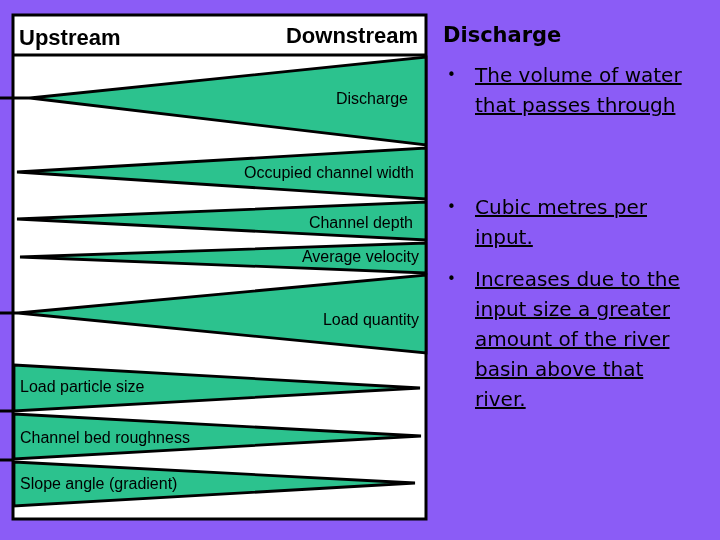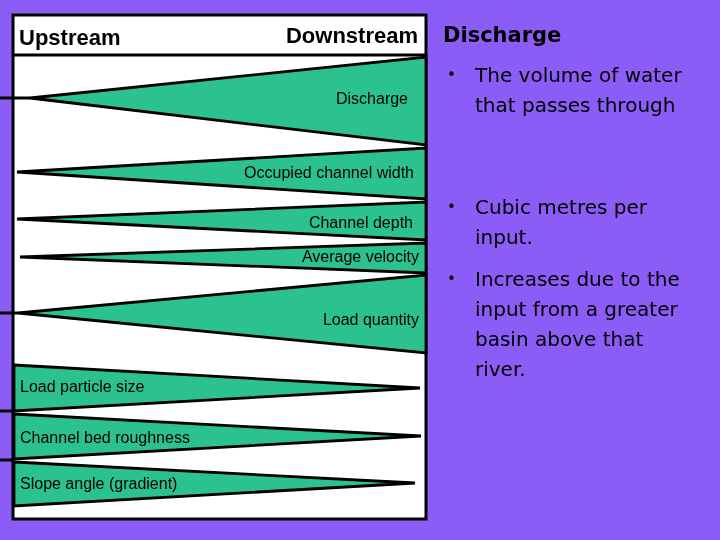--- a/index.html
+++ b/index.html
@@ -62,21 +62,21 @@
     line-height: 30px;
     text-align: left;
     padding-left: 4px;
   }
   .bullet-lines {
     width: 244px;
     font-size: 20px;
     line-height: 30px;
     letter-spacing: 0px;
   }
-  .bullet-line { white-space: nowrap; }
+  .bullet-line { white-space: nowrap; text-decoration: underline; }
 </style>
 </head>
 <body>
 
 <div id="slide">
 
   <svg id="diagram-svg" width="440" height="540" viewBox="0 0 440 540">
 
     <rect x="13" y="15" width="413" height="504" fill="#ffffff" stroke="#000000" stroke-width="3"></rect>
 
@@ -126,20 +126,21 @@
       <div class="bullet-lines">
         <div class="bullet-line">Cubic metres per</div>
         <div class="bullet-line">input.</div>
       </div>
     </div>
 
     <div class="bullet b3">
       <div class="bullet-dot">•</div>
       <div class="bullet-lines">
         <div class="bullet-line">Increases due to the</div>
-        <div class="bullet-line">input from a greater</div>
+        <div class="bullet-line">input size a greater</div>
+        <div class="bullet-line">amount of the river</div>
         <div class="bullet-line">basin above that</div>
         <div class="bullet-line">river.</div>
       </div>
     </div>
   </div>
 
 </div>
 
 </body></html>

